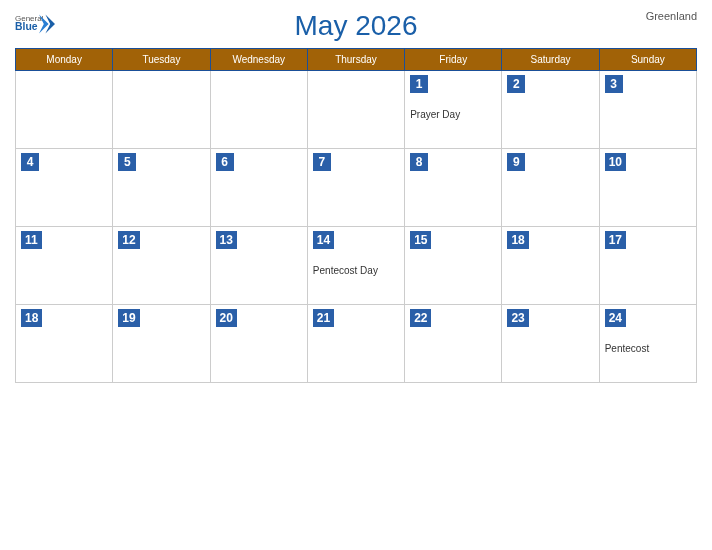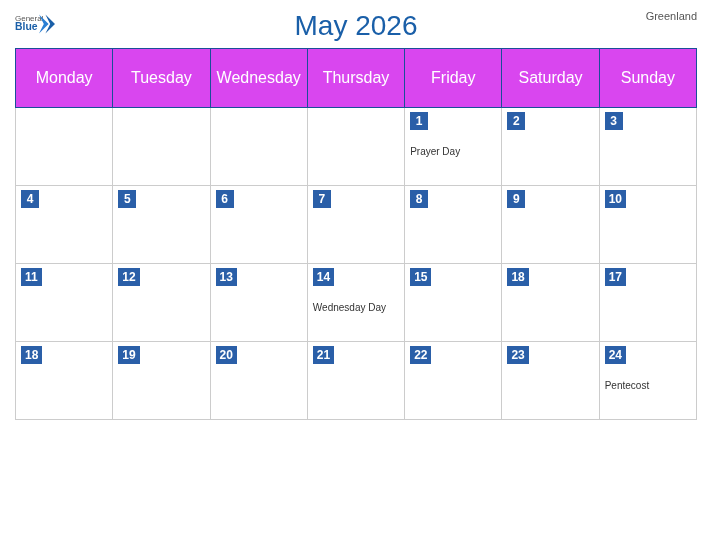--- a/index.html
+++ b/index.html
@@ -47,26 +47,26 @@
       top: 0;
       font-size: 11px;
       color: #555;
     }
     .calendar-table {
       width: 100%;
       border-collapse: collapse;
       table-layout: fixed;
     }
     .calendar-table th {
-      background-color: #d946ef;
+      background-color: #a16207;
       color: #fff;
       text-align: center;
-      font-size: 16px;
+      font-size: 10px;
       font-weight: normal;
-      padding: 20px 0;
+      padding: 5px 0;
       border: 1px solid #1a4f98;
     }
     .calendar-table td {
       border: 1px solid #ccc;
       vertical-align: top;
       height: 78px;
       padding: 3px 5px;
       background: #fff;
     }
     .day-number {
@@ -135,21 +135,21 @@
           <td><span class="day-number">6</span></td>
           <td><span class="day-number">7</span></td>
           <td><span class="day-number">8</span></td>
           <td><span class="day-number">9</span></td>
           <td><span class="day-number">10</span></td>
         </tr>
         <tr>
           <td><span class="day-number">11</span></td>
           <td><span class="day-number">12</span></td>
           <td><span class="day-number">13</span></td>
-          <td><span class="day-number">14</span><span class="holiday-name">Wednesday Day</span></td>
+          <td><span class="day-number">14</span><span class="holiday-name">Pentecost Day</span></td>
           <td><span class="day-number">15</span></td>
           <td><span class="day-number">18</span></td>
           <td><span class="day-number">17</span></td>
         </tr>
         <tr>
           <td><span class="day-number">18</span></td>
           <td><span class="day-number">19</span></td>
           <td><span class="day-number">20</span></td>
           <td><span class="day-number">21</span></td>
           <td><span class="day-number">22</span></td>

